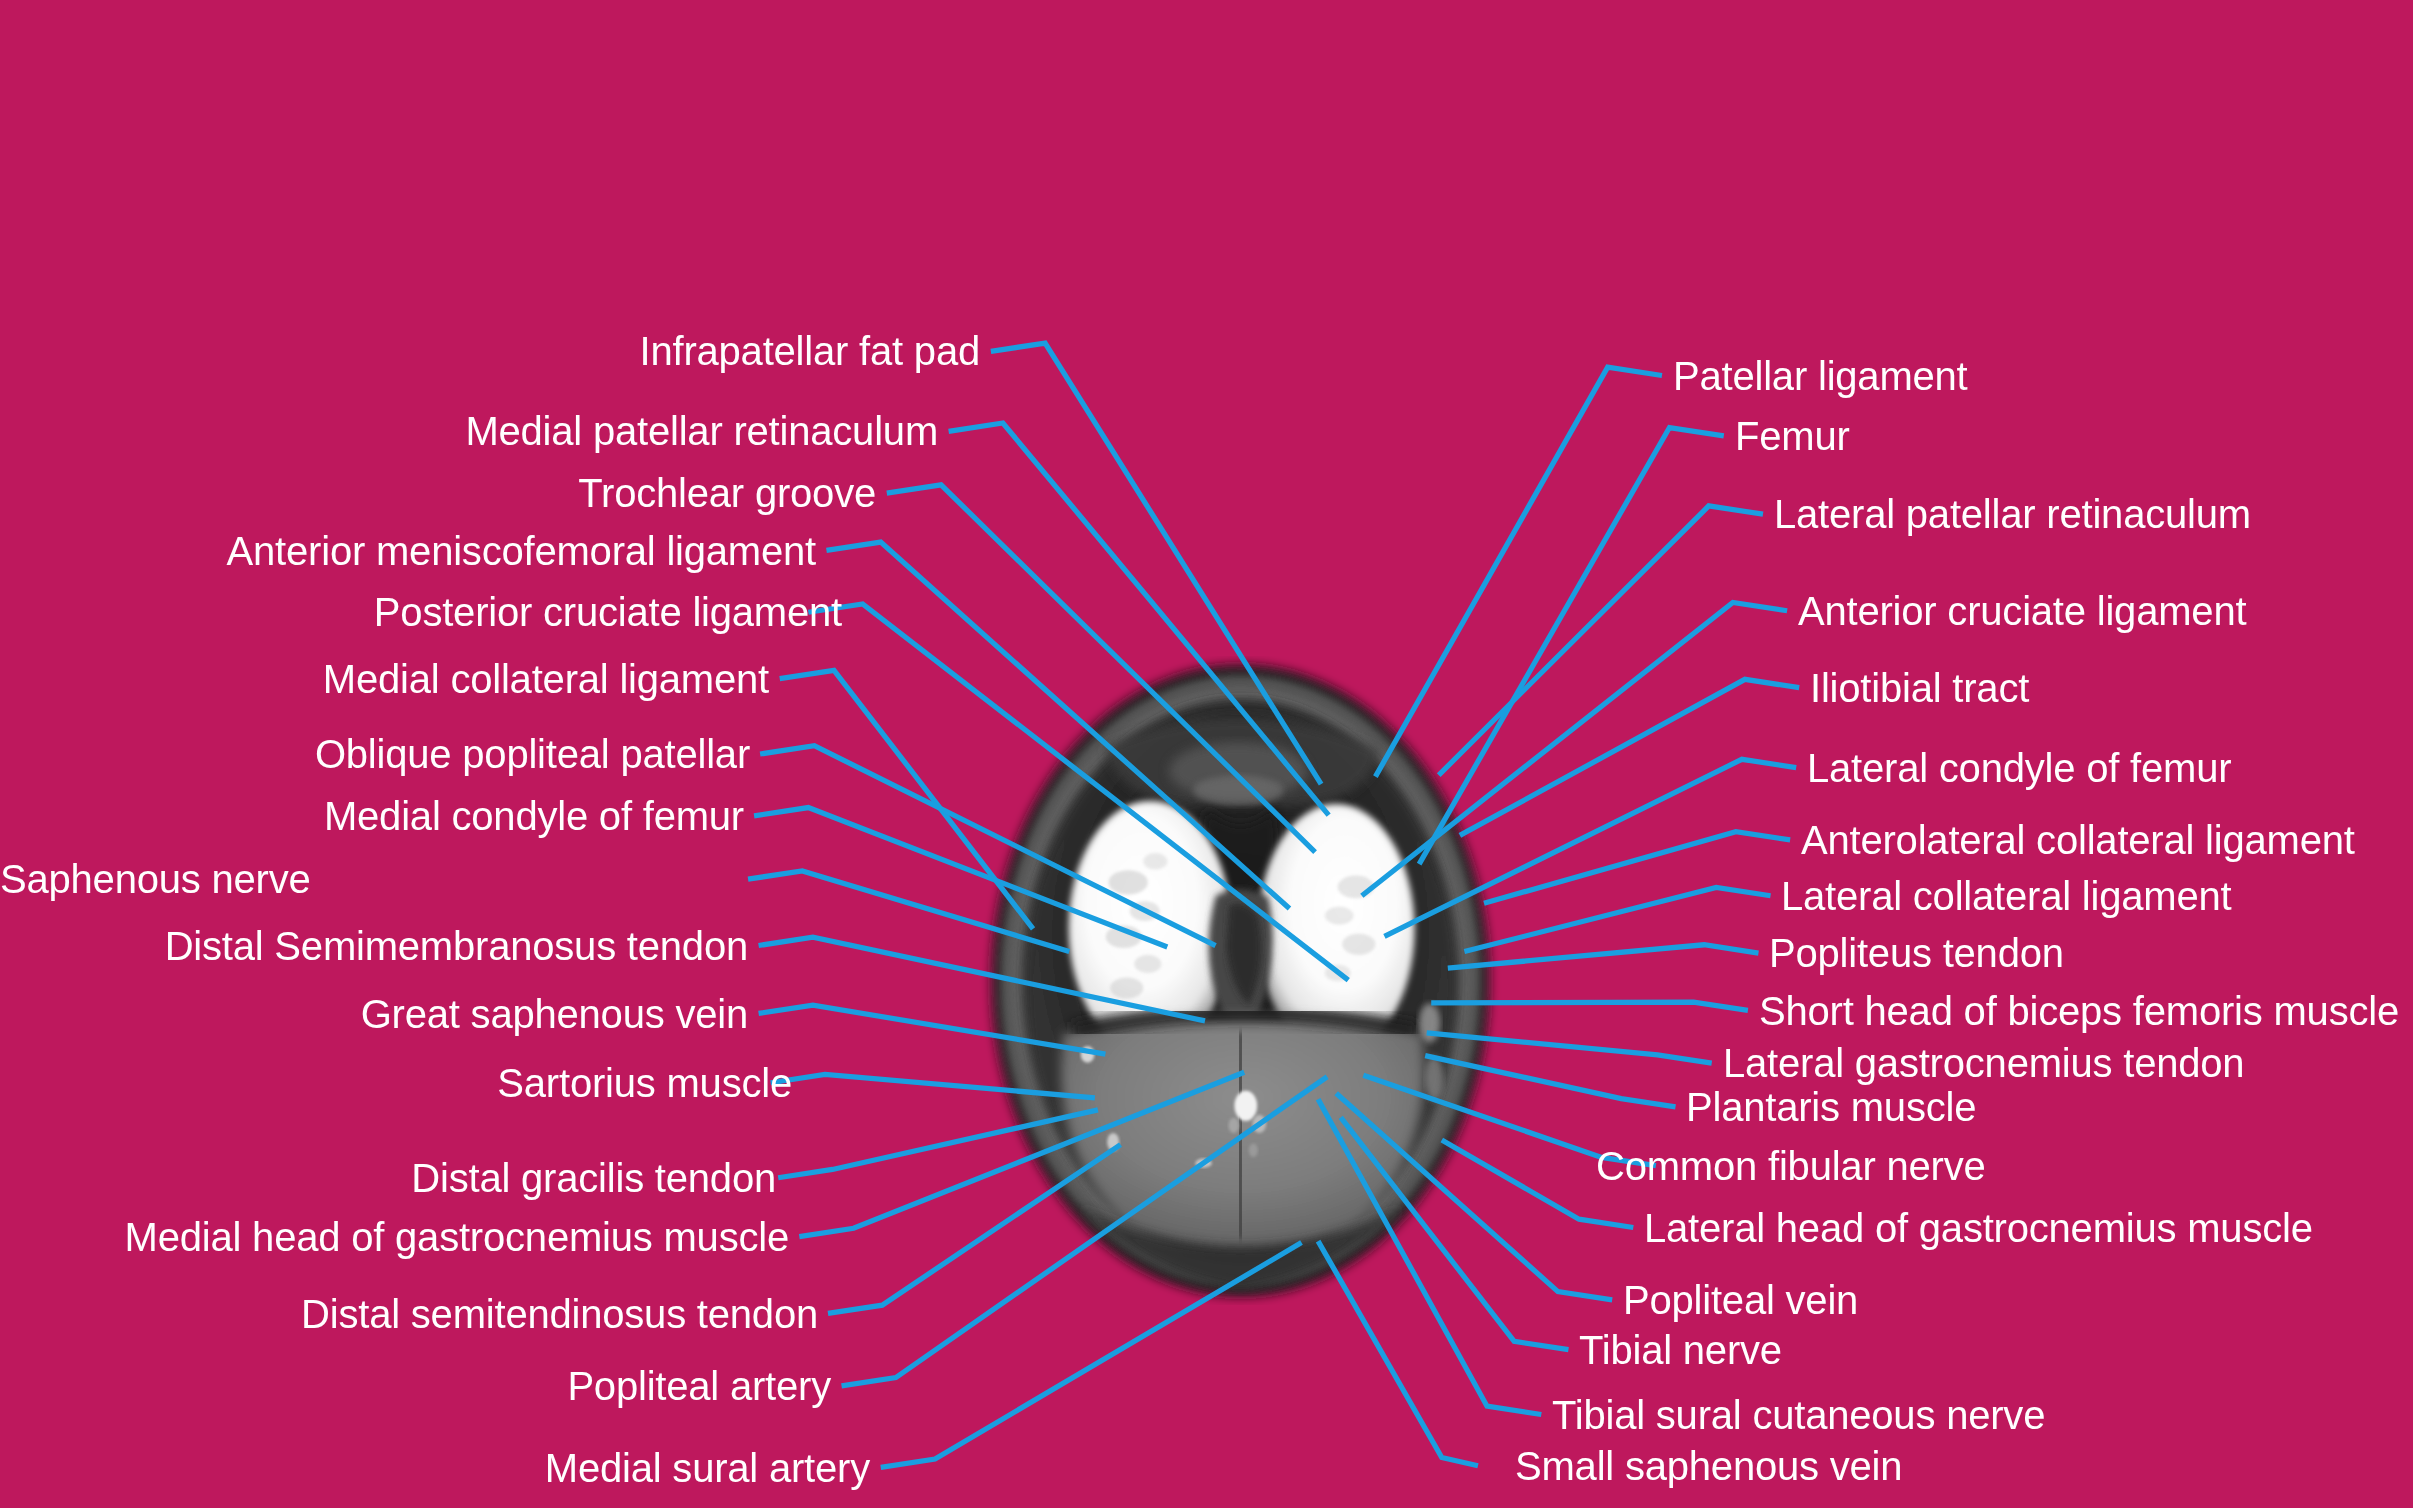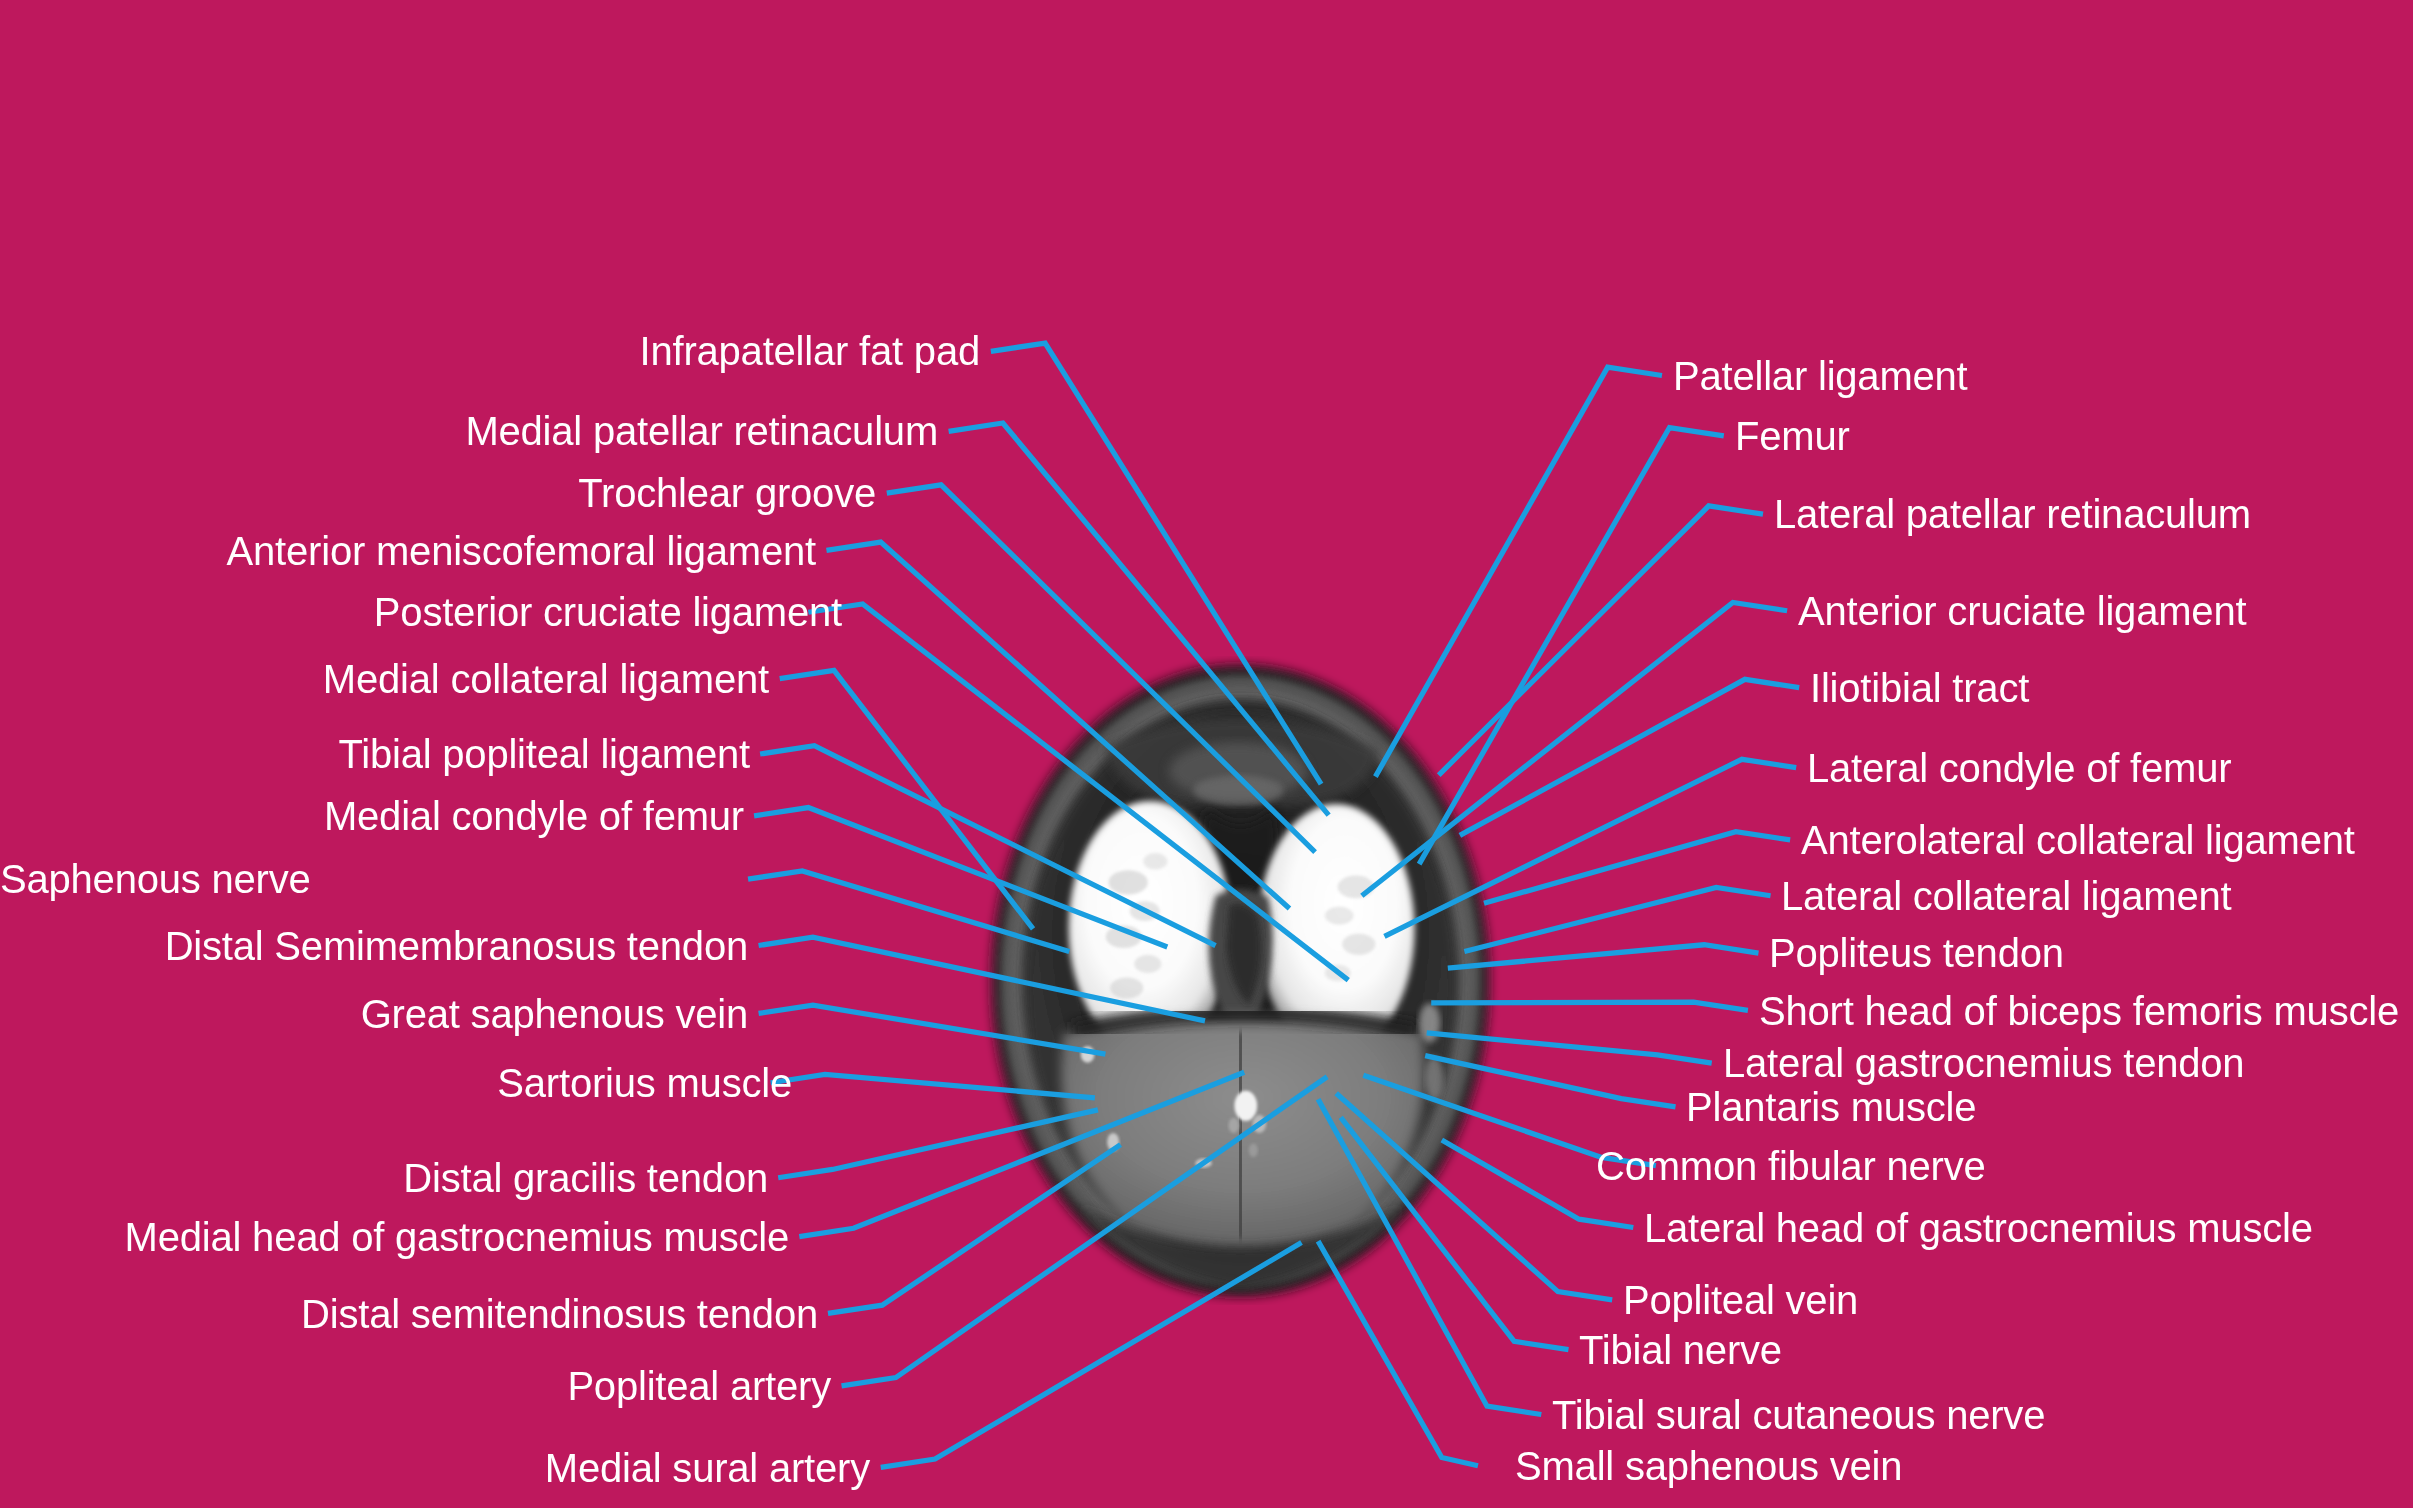--- a/index.html
+++ b/index.html
@@ -177,27 +177,27 @@
       <polyline points="1960,1944 1912,1933 1748,1646" fill="none" stroke="#1a9ee0" stroke-width="7" stroke-linecap="butt" stroke-linejoin="miter"></polyline>
     </svg>
 
   <div id="left-labels">
       <div class="lbl r-align" style="top: 351px; left: 0px; width: 980px; text-align: right;">Infrapatellar fat pad</div>
       <div class="lbl r-align" style="top: 431px; left: 0px; width: 938px; text-align: right;">Medial patellar retinaculum</div>
       <div class="lbl r-align" style="top: 493px; left: 0px; width: 876px; text-align: right;">Trochlear groove</div>
       <div class="lbl r-align" style="top: 551px; left: 0px; width: 816px; text-align: right;">Anterior meniscofemoral ligament</div>
       <div class="lbl r-align" style="top: 612px; left: 0px; width: 798px; text-align: right; padding-left: 44px;">Posterior cruciate ligament</div>
       <div class="lbl r-align" style="top: 679px; left: 0px; width: 769px; text-align: right;">Medial collateral ligament</div>
-      <div class="lbl r-align" style="top: 754px; left: 0px; width: 750px; text-align: right;">Tibial popliteal ligament</div>
+      <div class="lbl r-align" style="top: 754px; left: 0px; width: 750px; text-align: right;">Oblique popliteal patellar</div>
       <div class="lbl r-align" style="top: 816px; left: 0px; width: 744px; text-align: right;">Medial condyle of femur</div>
       <div class="lbl r-align" style="top: 879px; left: 0px; width: 738px; text-align: left;">Saphenous nerve</div>
       <div class="lbl r-align" style="top: 946px; left: 0px; width: 748px; text-align: right;">Distal Semimembranosus tendon</div>
       <div class="lbl r-align" style="top: 1014px; left: 0px; width: 748px; text-align: right;">Great saphenous vein</div>
       <div class="lbl r-align" style="top: 1083px; left: 0px; width: 760px; text-align: right; padding-left: 32px;">Sartorius muscle</div>
-      <div class="lbl r-align" style="top: 1178px; left: 0px; width: 768px; text-align: right;">Distal gracilis tendon</div>
+      <div class="lbl r-align" style="top: 1178px; left: 0px; width: 768px; text-align: right; padding-left: 8px;">Distal gracilis tendon</div>
       <div class="lbl r-align" style="top: 1237px; left: 0px; width: 789px; text-align: right;">Medial head of gastrocnemius muscle</div>
       <div class="lbl r-align" style="top: 1314px; left: 0px; width: 818px; text-align: right;">Distal semitendinosus tendon</div>
       <div class="lbl r-align" style="top: 1386px; left: 0px; width: 831px; text-align: right;">Popliteal artery</div>
       <div class="lbl r-align" style="top: 1468px; left: 0px; width: 870px; text-align: right;">Medial sural artery</div>
     </div>
   <div id="right-labels">
       <div class="lbl l-align" style="top: 376px; left: 1673px; text-align: left;">Patellar ligament</div>
       <div class="lbl l-align" style="top: 436px; left: 1735px; text-align: left;">Femur</div>
       <div class="lbl l-align" style="top: 514px; left: 1774px; text-align: left;">Lateral patellar retinaculum</div>
       <div class="lbl l-align" style="top: 611px; left: 1798px; text-align: left;">Anterior cruciate ligament</div>

